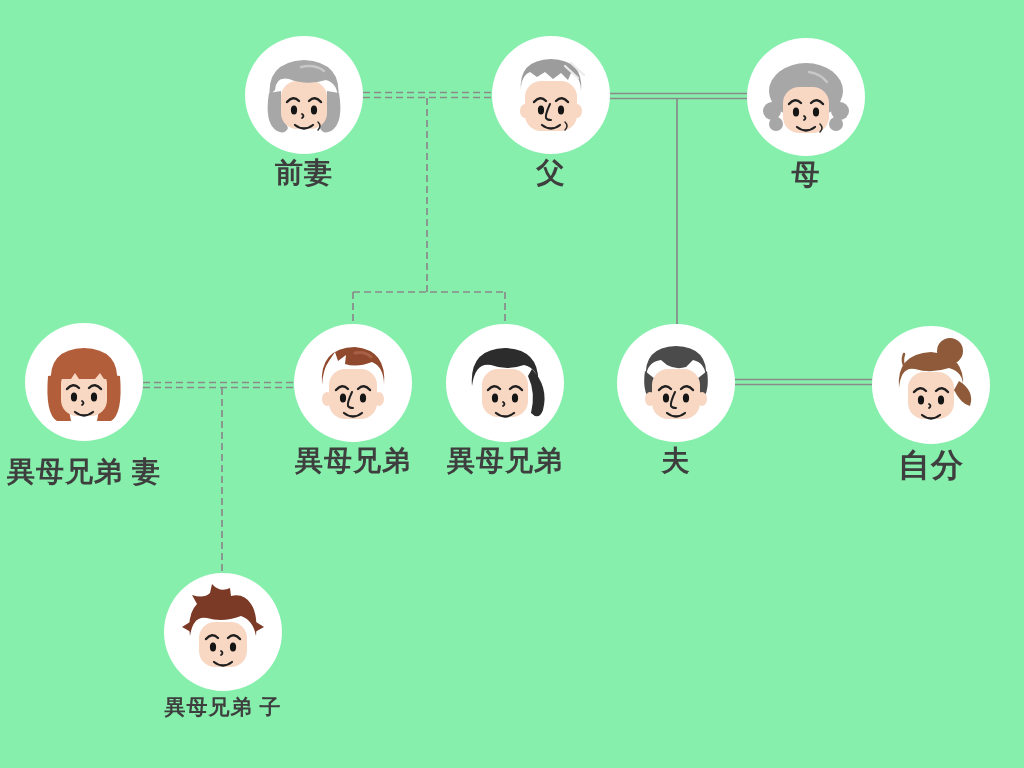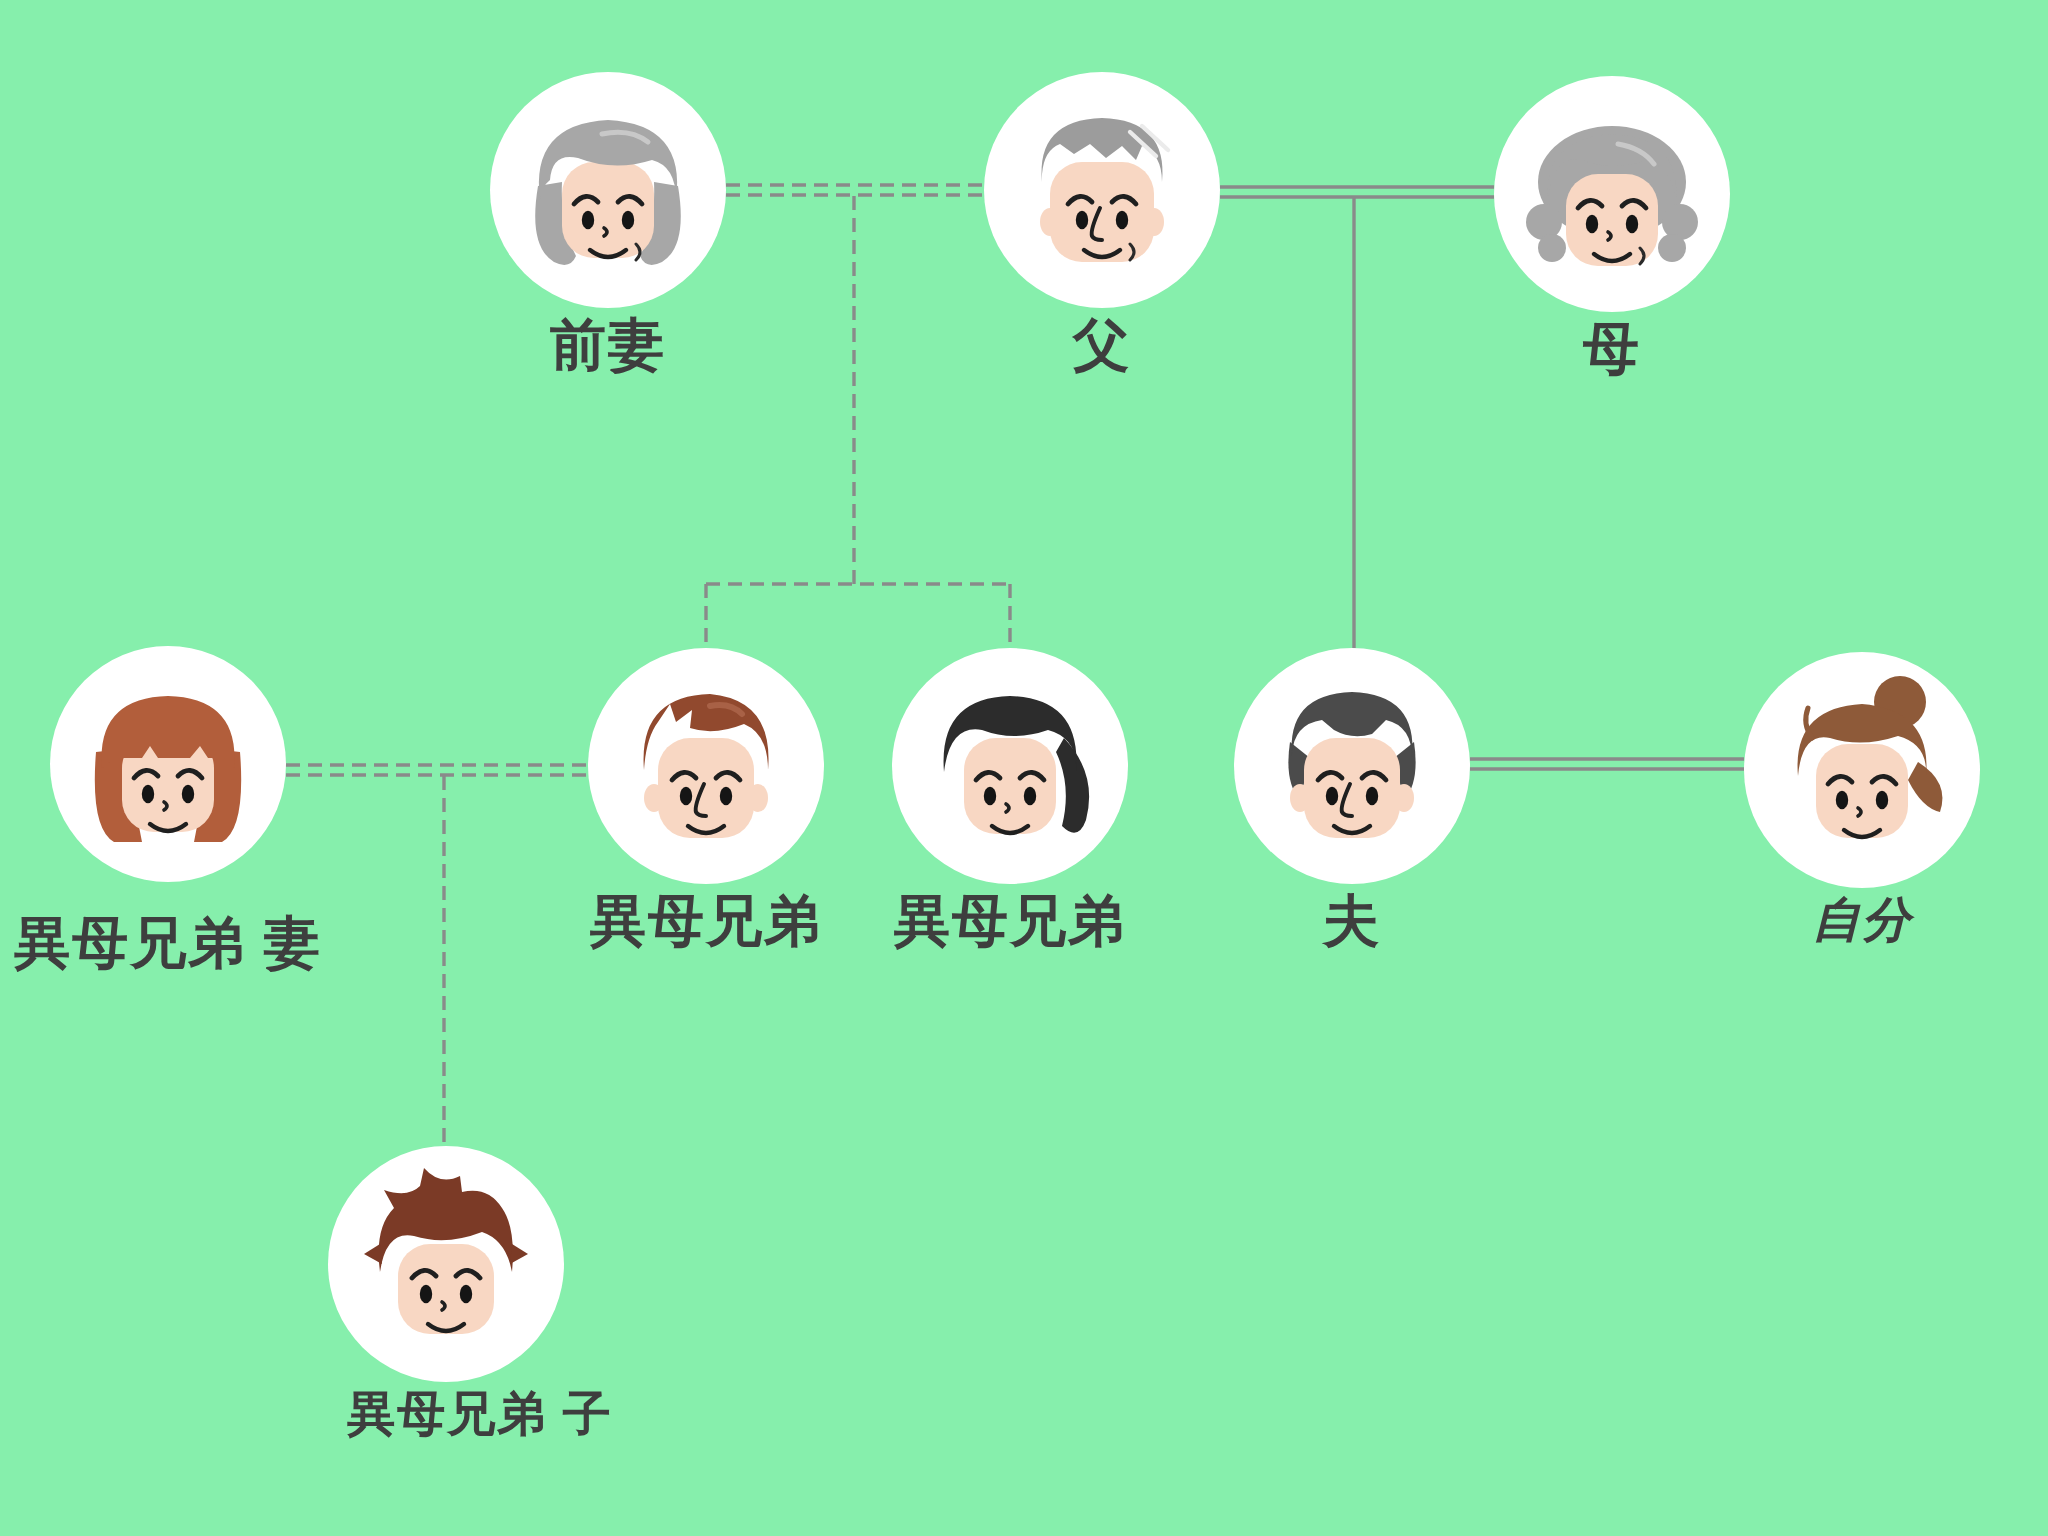--- a/index.html
+++ b/index.html
@@ -200,33 +200,33 @@
             <path d="M35,44 Q30,37 33,29" stroke="#8E5A39" stroke-width="2.5" fill="none" stroke-linecap="round"></path>
             <path d="M43,67 Q49,60 55,66" stroke="#1F1F1F" stroke-width="2.4" fill="none" stroke-linecap="round"></path>
             <path d="M65,66 Q71,60 77,67" stroke="#1F1F1F" stroke-width="2.4" fill="none" stroke-linecap="round"></path>
             <ellipse cx="50" cy="75" rx="3.1" ry="4.6" fill="#151515"></ellipse>
             <ellipse cx="70" cy="75" rx="3.1" ry="4.6" fill="#151515"></ellipse>
             <path d="M58,79 Q61,81 58,83" stroke="#1F1F1F" stroke-width="1.8" fill="none" stroke-linecap="round"></path>
             <path d="M51,90 Q60,97 69,90" stroke="#1F1F1F" stroke-width="2.2" fill="none" stroke-linecap="round"></path>
           </svg>
         </div>
       </div>
-      <div class="person-label" style="left: 931px; top: 449px; color: rgb(62, 62, 62); font-size: 24px; font-style: italic;">自分</div>
+      <div class="person-label" style="left: 931px; top: 449px; color: rgb(62, 62, 62); font-size: 32px;">自分</div>
       <div class="person" style="left: 163px; top: 572px;">
         <div class="avatar">
           <svg viewBox="0 0 120 120" xmlns="http://www.w3.org/2000/svg">
             <circle cx="60" cy="60" r="59" fill="#FFFFFF"></circle>
             <rect x="36" y="50" width="48" height="45" rx="16" fill="#F8D7C3"></rect>
             <path d="M27,64 Q24,42 34,32 L29,23 Q41,27 47,21 L49,12 Q57,21 67,16 L68,24 Q81,21 88,32 Q95,42 93,64 Q90,48 78,44 Q60,51 44,46 Q30,43 27,64 Z" fill="#7B3A26"></path>
             <path d="M28,60 L19,55 L27,50 Z" fill="#7B3A26"></path>
             <path d="M92,60 L101,55 L93,50 Z" fill="#7B3A26"></path>
             <path d="M43,67 Q49,60 55,66" stroke="#1F1F1F" stroke-width="2.4" fill="none" stroke-linecap="round"></path>
             <path d="M65,66 Q71,60 77,67" stroke="#1F1F1F" stroke-width="2.4" fill="none" stroke-linecap="round"></path>
             <ellipse cx="50" cy="75" rx="3.1" ry="4.6" fill="#151515"></ellipse>
             <ellipse cx="70" cy="75" rx="3.1" ry="4.6" fill="#151515"></ellipse>
             <path d="M58,79 Q61,81 58,83" stroke="#1F1F1F" stroke-width="1.8" fill="none" stroke-linecap="round"></path>
             <path d="M51,90 Q60,97 69,90" stroke="#1F1F1F" stroke-width="2.2" fill="none" stroke-linecap="round"></path>
           </svg>
         </div>
       </div>
-      <div class="person-label" style="left: 240px; top: 696px; color: rgb(62, 62, 62); font-size: 24px;">異母兄弟 子</div>
+      <div class="person-label" style="left: 223px; top: 696px; color: rgb(62, 62, 62); font-size: 21px;">異母兄弟 子</div>
     </div>
 </div>
 
 </body></html>

